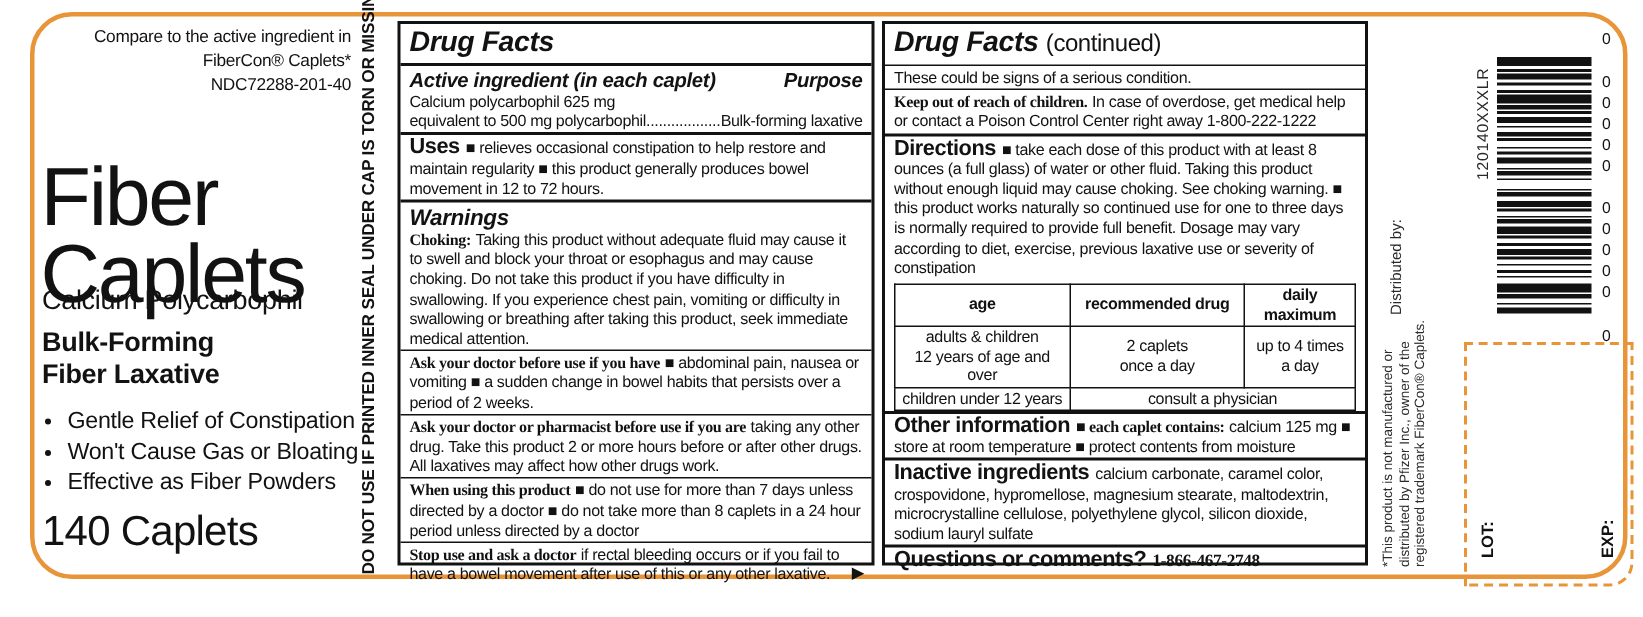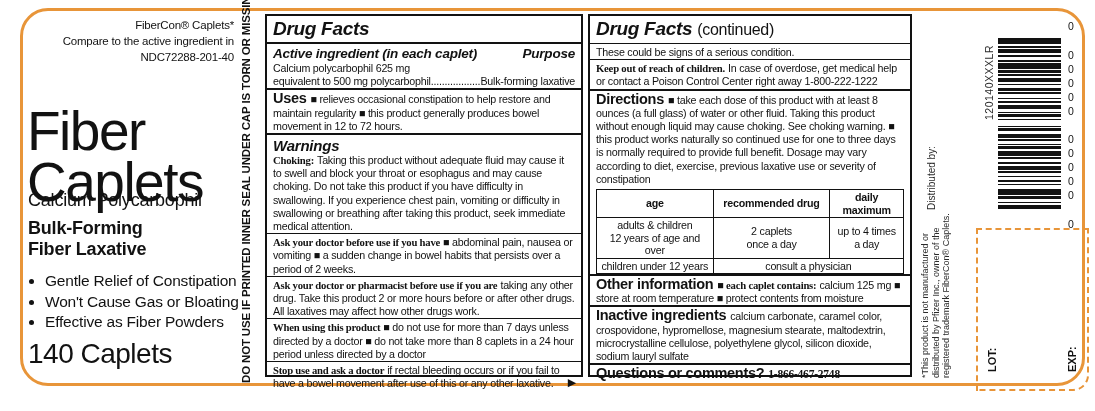--- a/index.html
+++ b/index.html
@@ -76,22 +76,22 @@
   .dose-table .col-age { width:38%; } .dose-table .col-dose { width:38%; }
 </style>
 </head>
 <body>
 
 <div class="stage">
 
   <div class="label-outline"></div>
 
   <div class="compare-block">
+    <div>Compare to the active ingredient in</div>
     <div>FiberCon® Caplets*</div>
-    <div>Compare to the active ingredient in</div>
     <div>NDC72288-201-40</div>
   </div>
 
   <div class="brand">
     <div>Fiber</div>
     <div>Caplets</div>
   </div>
 
   <div class="ingredient">Calcium Polycarbophil</div>
 

